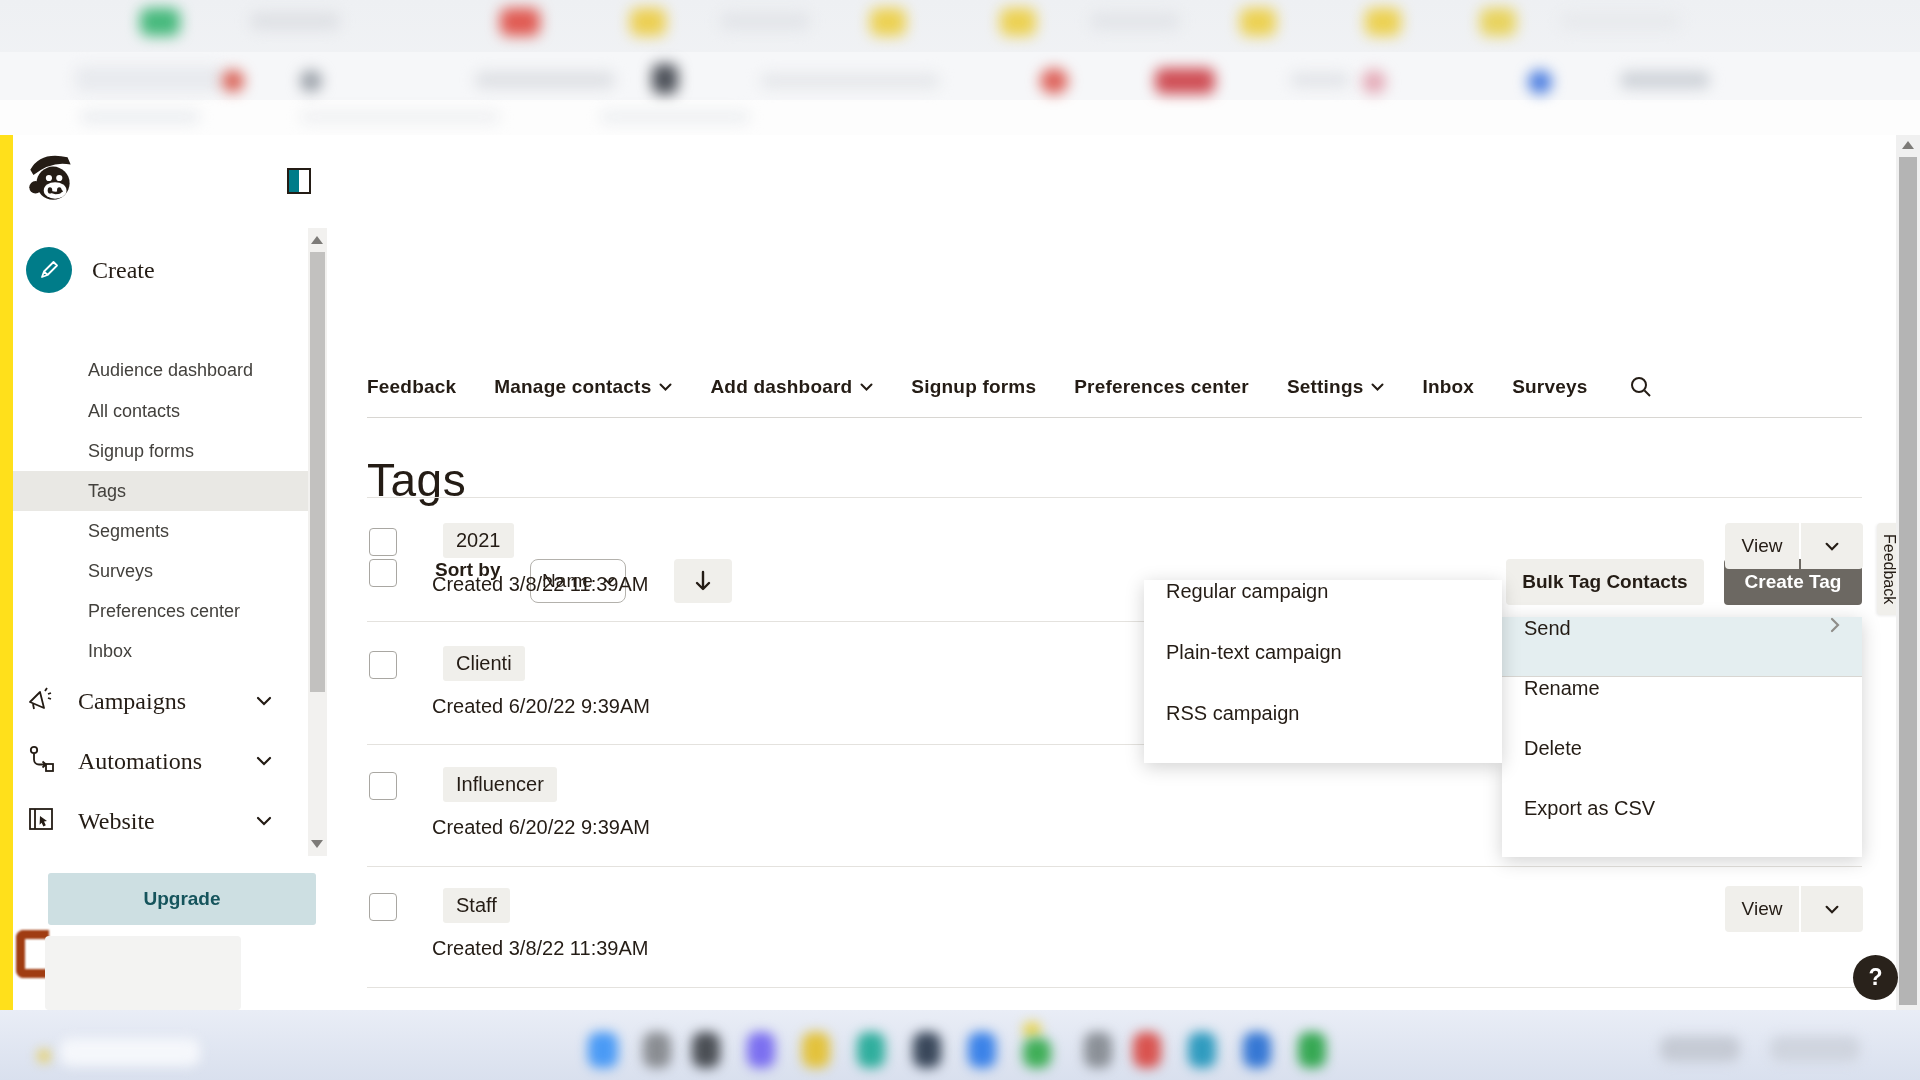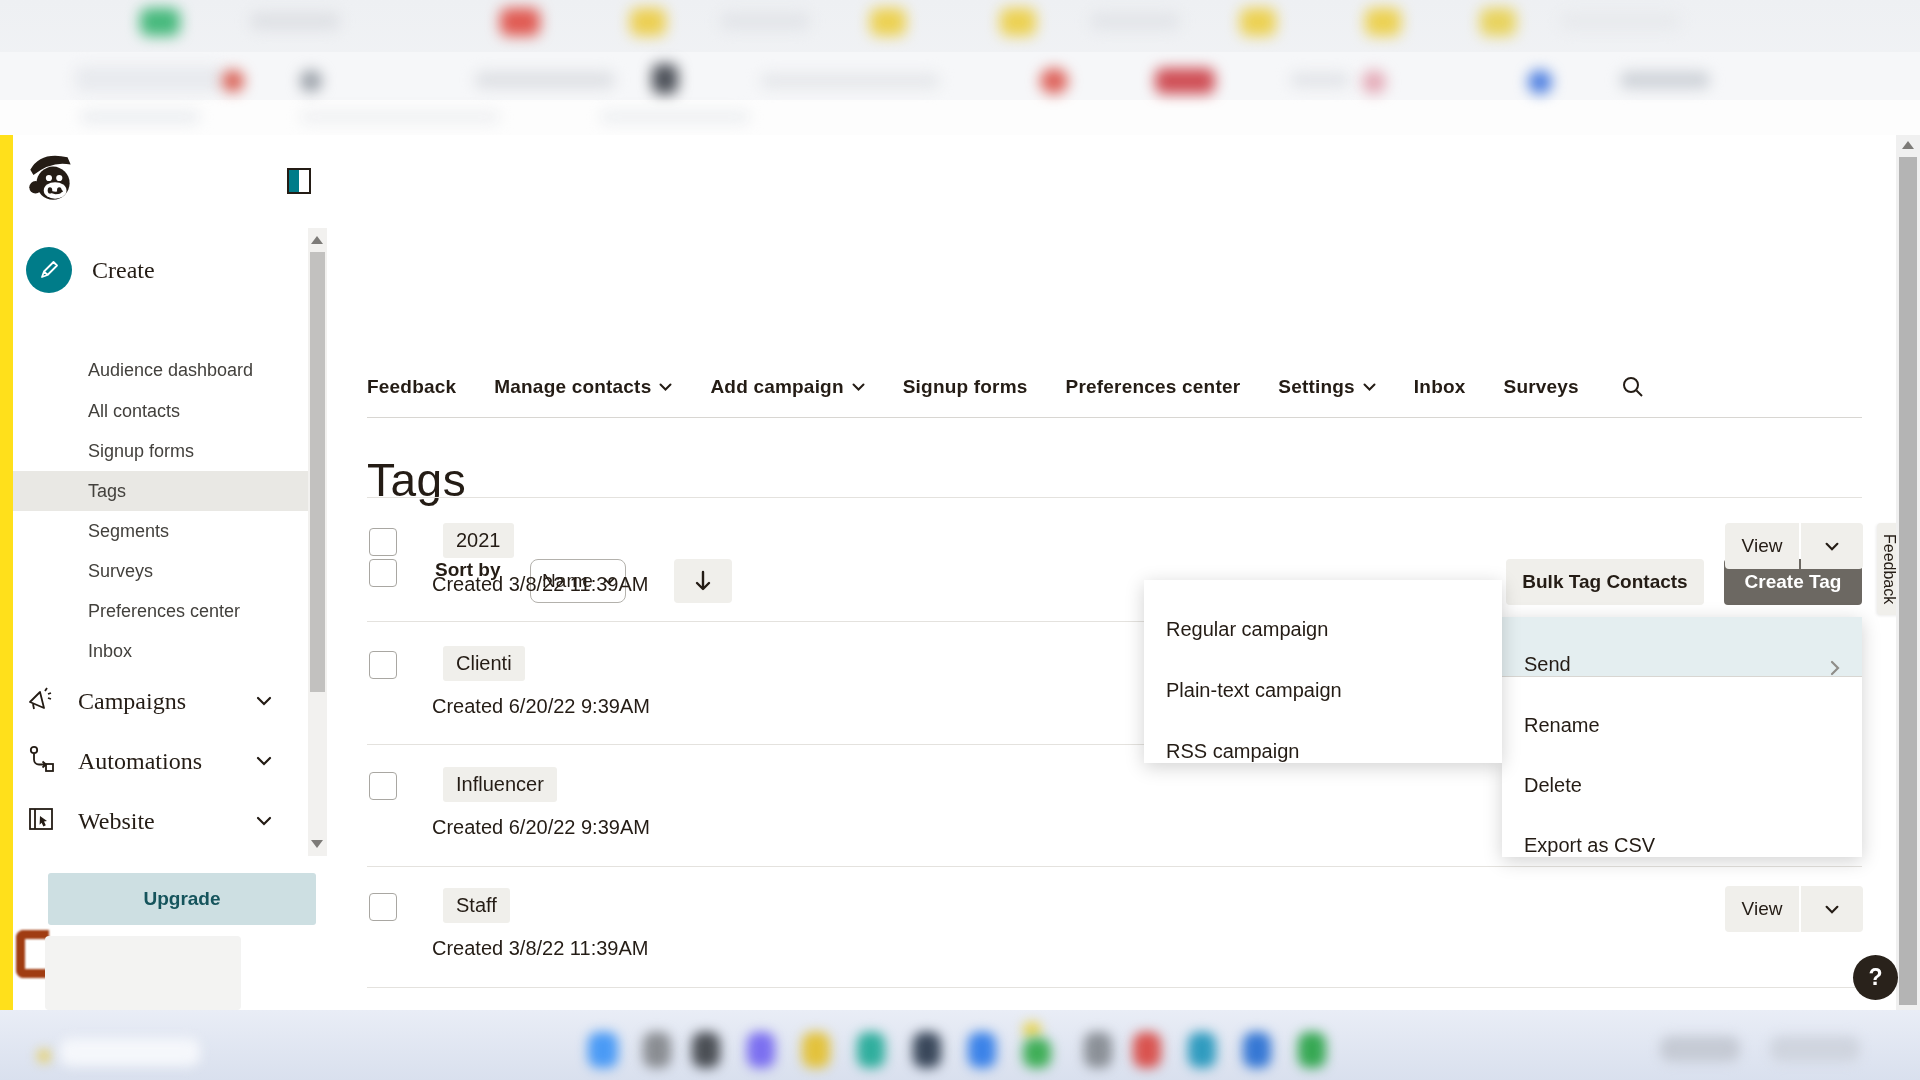--- a/index.html
+++ b/index.html
@@ -58,21 +58,21 @@
   .create-tag-btn{position:absolute;left:1396px;top:424px;width:138px;height:46px;border:none;border-radius:4px;background:#6c6862;font-family:"Liberation Sans",sans-serif;font-size:19px;font-weight:bold;color:#fff;cursor:pointer;}
   .divider{position:absolute;left:39px;width:1495px;height:1px;background:#e4e2de;}
   
   .tag-chip{position:absolute;left:115px;background:#f0efeb;border-radius:3px;font-size:20px;padding:6px 13px;cursor:pointer;}
   .created{position:absolute;left:104px;font-size:20px;color:#241c15;}
   .row-check{position:absolute;left:41px;}
   .view-btn{position:absolute;left:1397px;width:74px;height:46px;border:none;border-radius:4px 0 0 4px;background:#f0efeb;font-family:"Liberation Sans",sans-serif;font-size:19px;color:#241c15;cursor:pointer;}
   .view-chev{position:absolute;left:1473px;width:62px;height:46px;border:none;border-radius:0 4px 4px 0;background:#f0efeb;cursor:pointer;display:flex;align-items:center;justify-content:center;}
   
   .menu{position:absolute;left:1502px;top:573px;width:360px;background:#fff;box-shadow:0 4px 18px rgba(0,0,0,.18);z-index:30;margin-top:44px;}
-  .menu-item{height:60px;display:flex;align-items:flex-end;padding:0 22px;font-size:20px;color:#241c15;cursor:pointer;box-sizing:border-box;}
+  .menu-item{height:60px;display:flex;align-items:flex-start;padding:0 22px;font-size:20px;color:#241c15;cursor:pointer;box-sizing:border-box;}
   .menu-item.hl{background:#e4eef0;border-bottom:1px solid #d8d6d2;justify-content:space-between;}
   .submenu{position:absolute;left:1144px;top:580px;width:358px;background:#fff;box-shadow:0 4px 18px rgba(0,0,0,.18);z-index:31;}
   .submenu .menu-item{height:61px;}
   
   .feedback-tab{position:absolute;left:1877px;top:523px;width:24px;height:92px;background:#f0efeb;border-radius:4px 0 0 4px;writing-mode:vertical-rl;display:flex;align-items:center;justify-content:center;font-size:16px;color:#241c15;cursor:pointer;box-shadow:-1px 1px 3px rgba(0,0,0,.08);}
   .help-btn{position:absolute;left:1853px;top:955px;width:45px;height:45px;border-radius:50%;background:#29221b;color:#fff;font-size:23px;font-weight:bold;border:none;cursor:pointer;z-index:40;display:flex;align-items:center;justify-content:center;}
 </style>
 </head>
 <body>
 
@@ -211,21 +211,21 @@
       <span class="nav-item">
           <span>Feedback</span>
         </span>
       <span class="nav-item">
           <span>Manage contacts</span>
         <svg width="13" height="8" viewBox="0 0 13 8">
             <path d="M1.5 1.5 L6.5 6.5 L11.5 1.5" fill="none" stroke="#241c15" stroke-width="2" stroke-linecap="round"></path>
           </svg>
         </span>
       <span class="nav-item">
-          <span>Add campaign</span>
+          <span>Add dashboard</span>
         <svg width="13" height="8" viewBox="0 0 13 8">
             <path d="M1.5 1.5 L6.5 6.5 L11.5 1.5" fill="none" stroke="#241c15" stroke-width="2" stroke-linecap="round"></path>
           </svg>
         </span>
       <span class="nav-item">
           <span>Signup forms</span>
         </span>
       <span class="nav-item">
           <span>Preferences center</span>
         </span>

